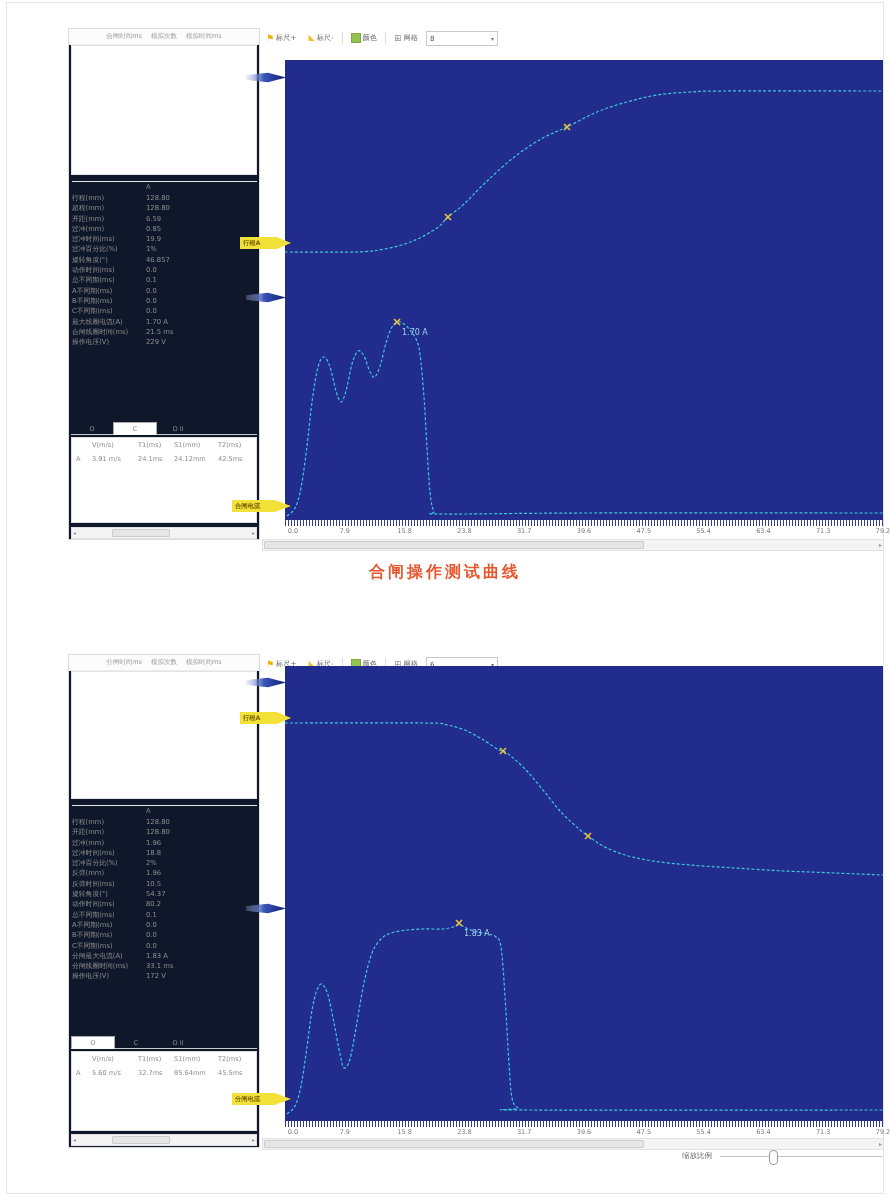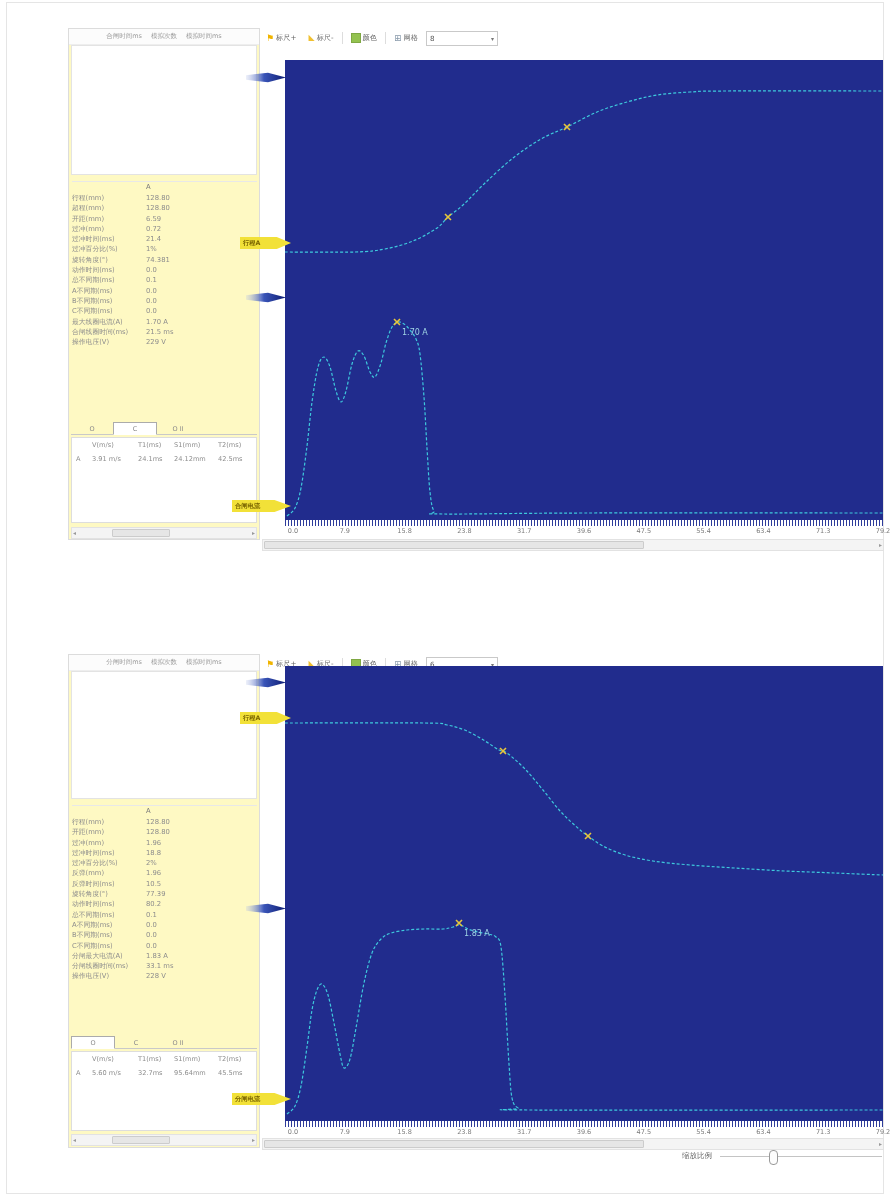--- a/index.html
+++ b/index.html
@@ -4,21 +4,21 @@
 <style>
   html,body{margin:0;padding:0;}
   body{width:890px;height:1196px;background:#fff;position:relative;overflow:hidden;
        font-family:"DejaVu Sans","Liberation Sans",sans-serif;color:#666;}
   .frame{position:absolute;left:6px;top:2px;right:6px;bottom:2px;border:1px solid #e5e5e5;}
   .panel{position:absolute;left:0;width:890px;}
   .p0{top:18px;height:592px;}
   .p1{top:646px;height:566px;}
 
   
-  .leftcol{position:absolute;left:68px;width:190px;background:#fef9c3;border:1px solid #dcdcdc;}
+  .leftcol{position:absolute;left:68px;width:190px;background:#0f172a;border:1px solid #dcdcdc;}
   .p0 .leftcol{top:10px;height:510px;}
   .p1 .leftcol{top:8px;height:492px;}
   .lc-tabs{position:absolute;top:0;left:0;right:0;height:15px;display:flex;align-items:center;
            justify-content:center;gap:7px;font-size:6.5px;color:#9a9a9a;background:#fcfcfc;
            border-bottom:1px solid #eee;white-space:nowrap;}
   .lct{padding:0 1px;}
   .lc-list{position:absolute;left:2px;right:2px;top:16px;border:1px solid #e3e3e3;background:#fff;}
   .p0 .lc-list{height:128px;}
   .p1 .lc-list{height:126px;}
   .param{position:absolute;left:3px;right:2px;font-size:6.8px;color:#8d8d8d;}
@@ -134,33 +134,33 @@
           <div class="prow">
             <span class="pl">超程(mm)</span>
             <span class="pv">128.80</span>
           </div>
           <div class="prow">
             <span class="pl">开距(mm)</span>
             <span class="pv">6.59</span>
           </div>
           <div class="prow">
             <span class="pl">过冲(mm)</span>
-            <span class="pv">0.72</span>
+            <span class="pv">0.85</span>
           </div>
           <div class="prow">
             <span class="pl">过冲时间(ms)</span>
-            <span class="pv">21.4</span>
+            <span class="pv">19.9</span>
           </div>
           <div class="prow">
             <span class="pl">过冲百分比(%)</span>
             <span class="pv">1%</span>
           </div>
           <div class="prow">
             <span class="pl">旋转角度(°)</span>
-            <span class="pv">74.381</span>
+            <span class="pv">46.857</span>
           </div>
           <div class="prow">
             <span class="pl">动作时间(ms)</span>
             <span class="pv">0.0</span>
           </div>
           <div class="prow">
             <span class="pl">总不同期(ms)</span>
             <span class="pv">0.1</span>
           </div>
           <div class="prow">
@@ -293,20 +293,21 @@
       <span class="xt" style="left: 478.4px;">63.4</span>
       <span class="xt" style="left: 538.2px;">71.3</span>
       <span class="xt" style="left: 598px;">79.2</span>
     </div>
 
   <div class="hscroll chart-scroll">
     <span class="sthumb"></span>
     <span class="sarrow r">▸</span>
   </div>
 
+  <div class="caption" style="color: rgb(232, 86, 44);">合闸操作测试曲线</div>
 </section>
 
 <section class="panel p1">
   <div class="leftcol">
     <div class="lc-tabs">
         <span class="lct">分闸时间ms</span>
         <span class="lct">模拟次数</span>
         <span class="lct">模拟时间ms</span>
       </div>
     <div class="lc-list"></div>
@@ -336,21 +337,21 @@
           <div class="prow">
             <span class="pl">反弹(mm)</span>
             <span class="pv">1.96</span>
           </div>
           <div class="prow">
             <span class="pl">反弹时间(ms)</span>
             <span class="pv">10.5</span>
           </div>
           <div class="prow">
             <span class="pl">旋转角度(°)</span>
-            <span class="pv">77.39</span>
+            <span class="pv">54.37</span>
           </div>
           <div class="prow">
             <span class="pl">动作时间(ms)</span>
             <span class="pv">80.2</span>
           </div>
           <div class="prow">
             <span class="pl">总不同期(ms)</span>
             <span class="pv">0.1</span>
           </div>
           <div class="prow">
@@ -368,21 +369,21 @@
           <div class="prow">
             <span class="pl">分闸最大电流(A)</span>
             <span class="pv">1.83 A</span>
           </div>
           <div class="prow">
             <span class="pl">分闸线圈时间(ms)</span>
             <span class="pv">33.1 ms</span>
           </div>
           <div class="prow">
             <span class="pl">操作电压(V)</span>
-            <span class="pv">228 V</span>
+            <span class="pv">172 V</span>
           </div>
         </div>
     </div>
     <div class="btabs">
         <span class="btab act">O</span>
         <span class="btab">C</span>
         <span class="btab">O II</span>
       </div>
     <div class="rtable">
       <div class="rt-head">

